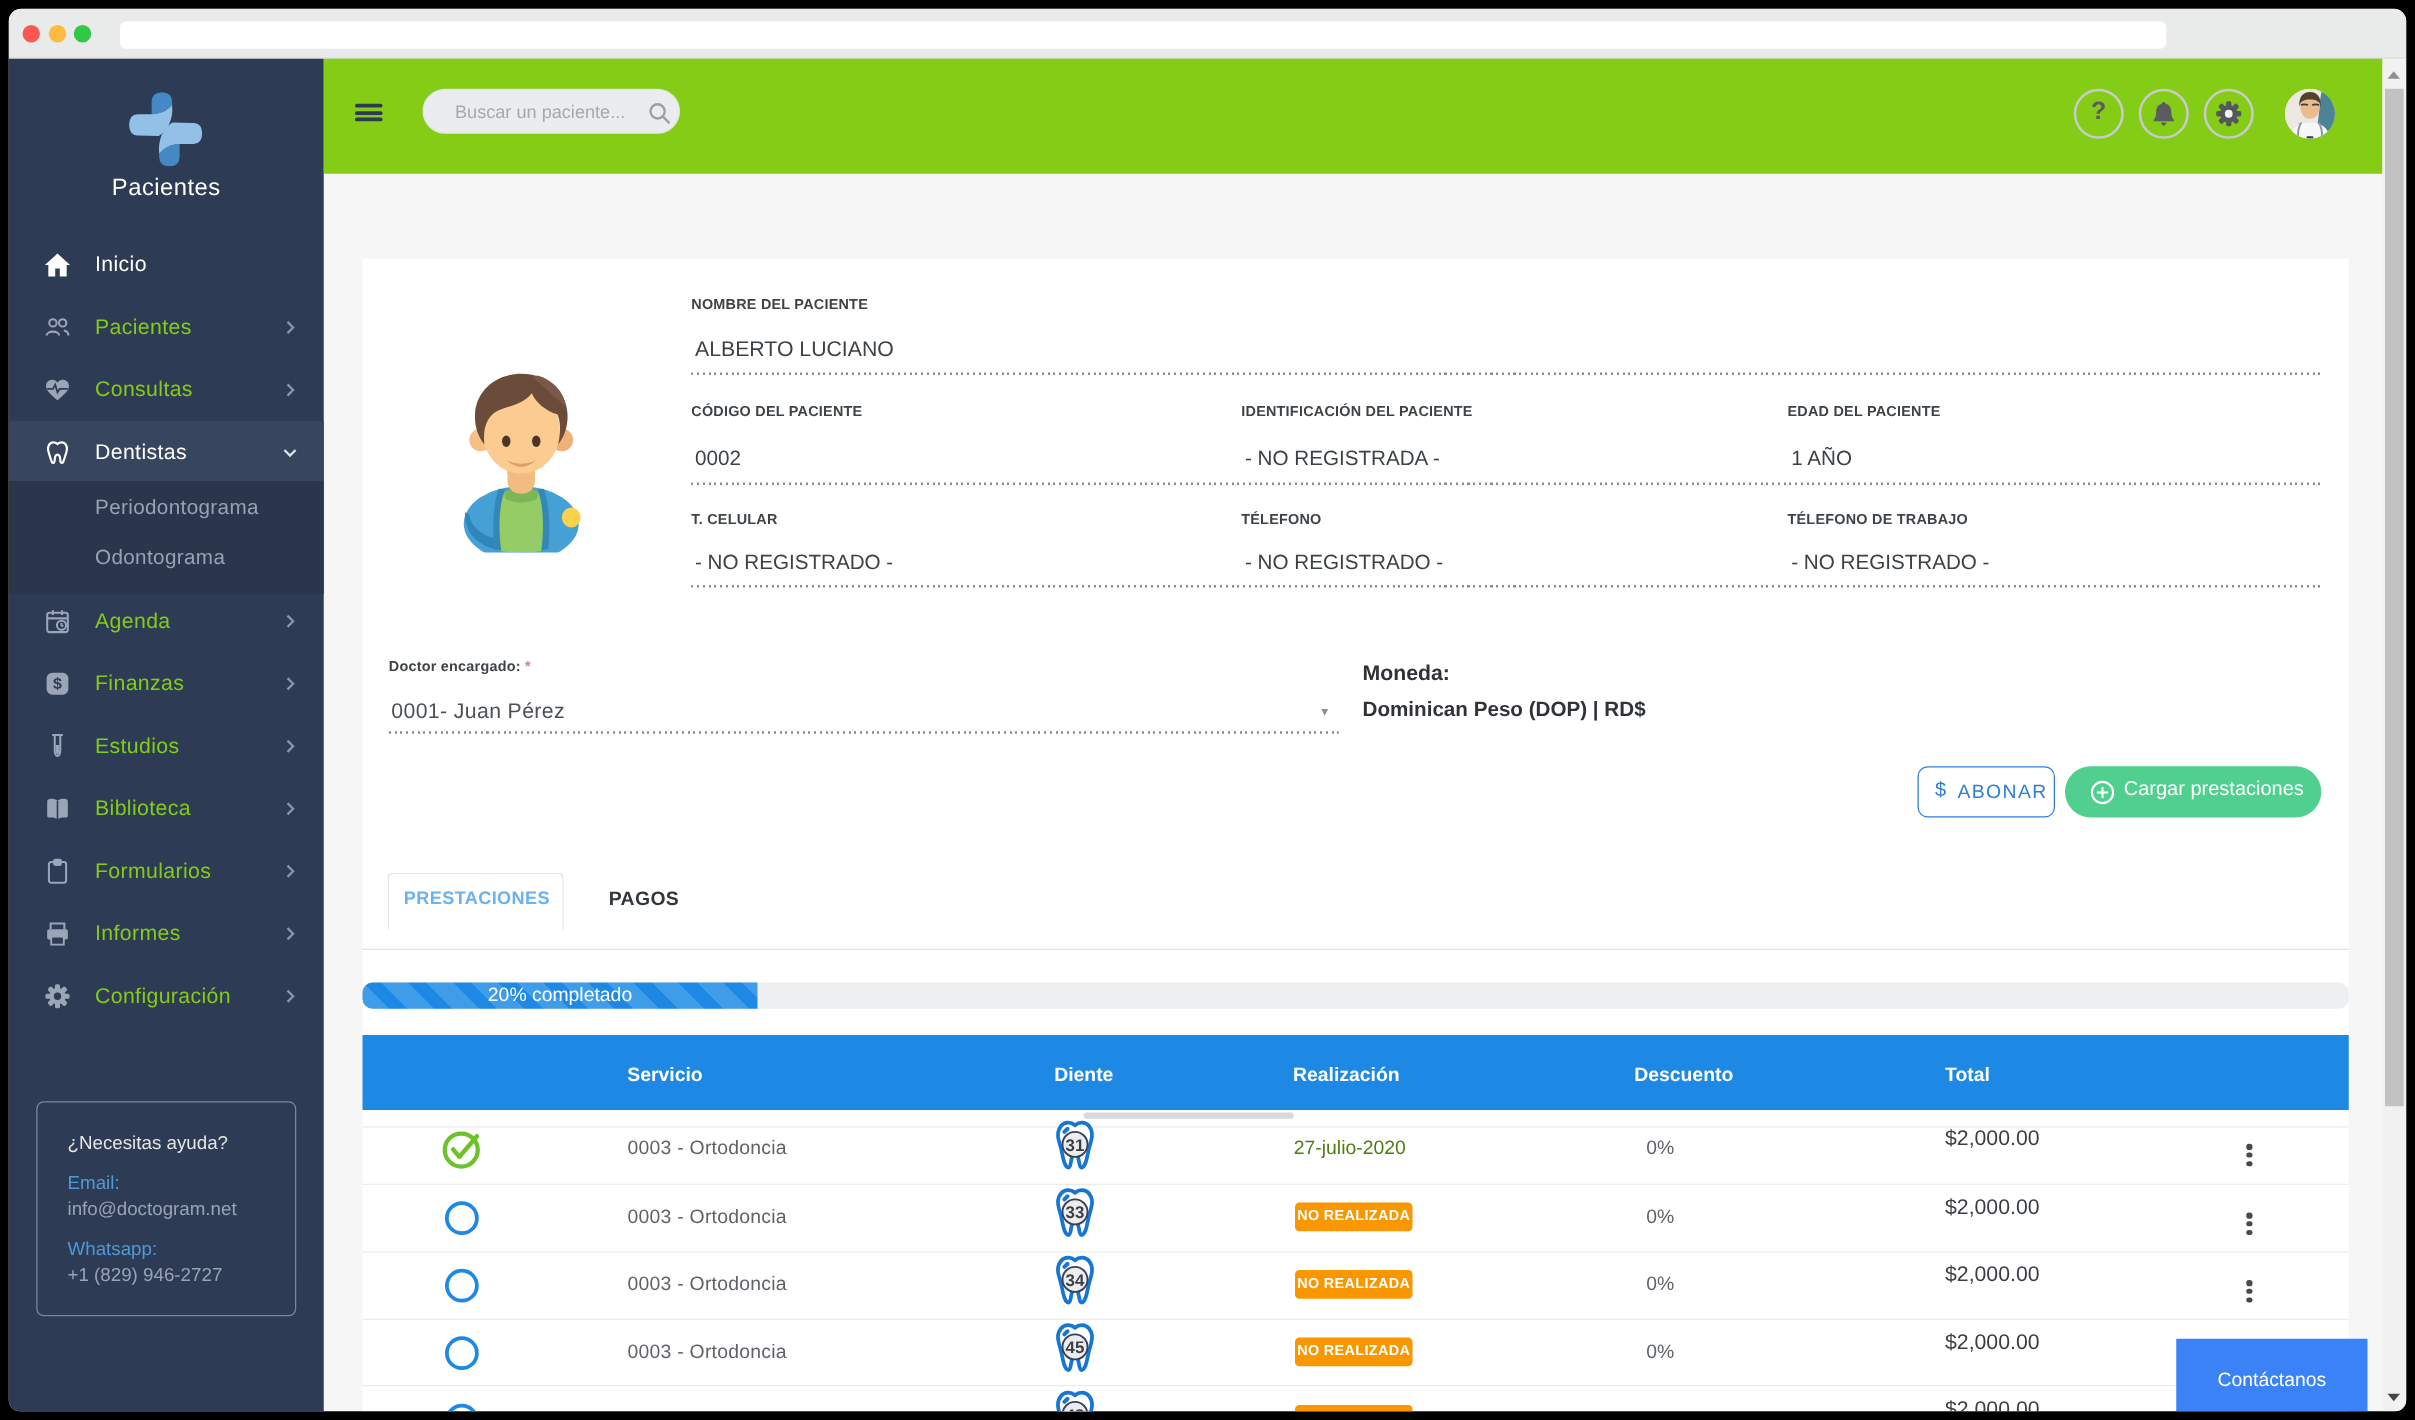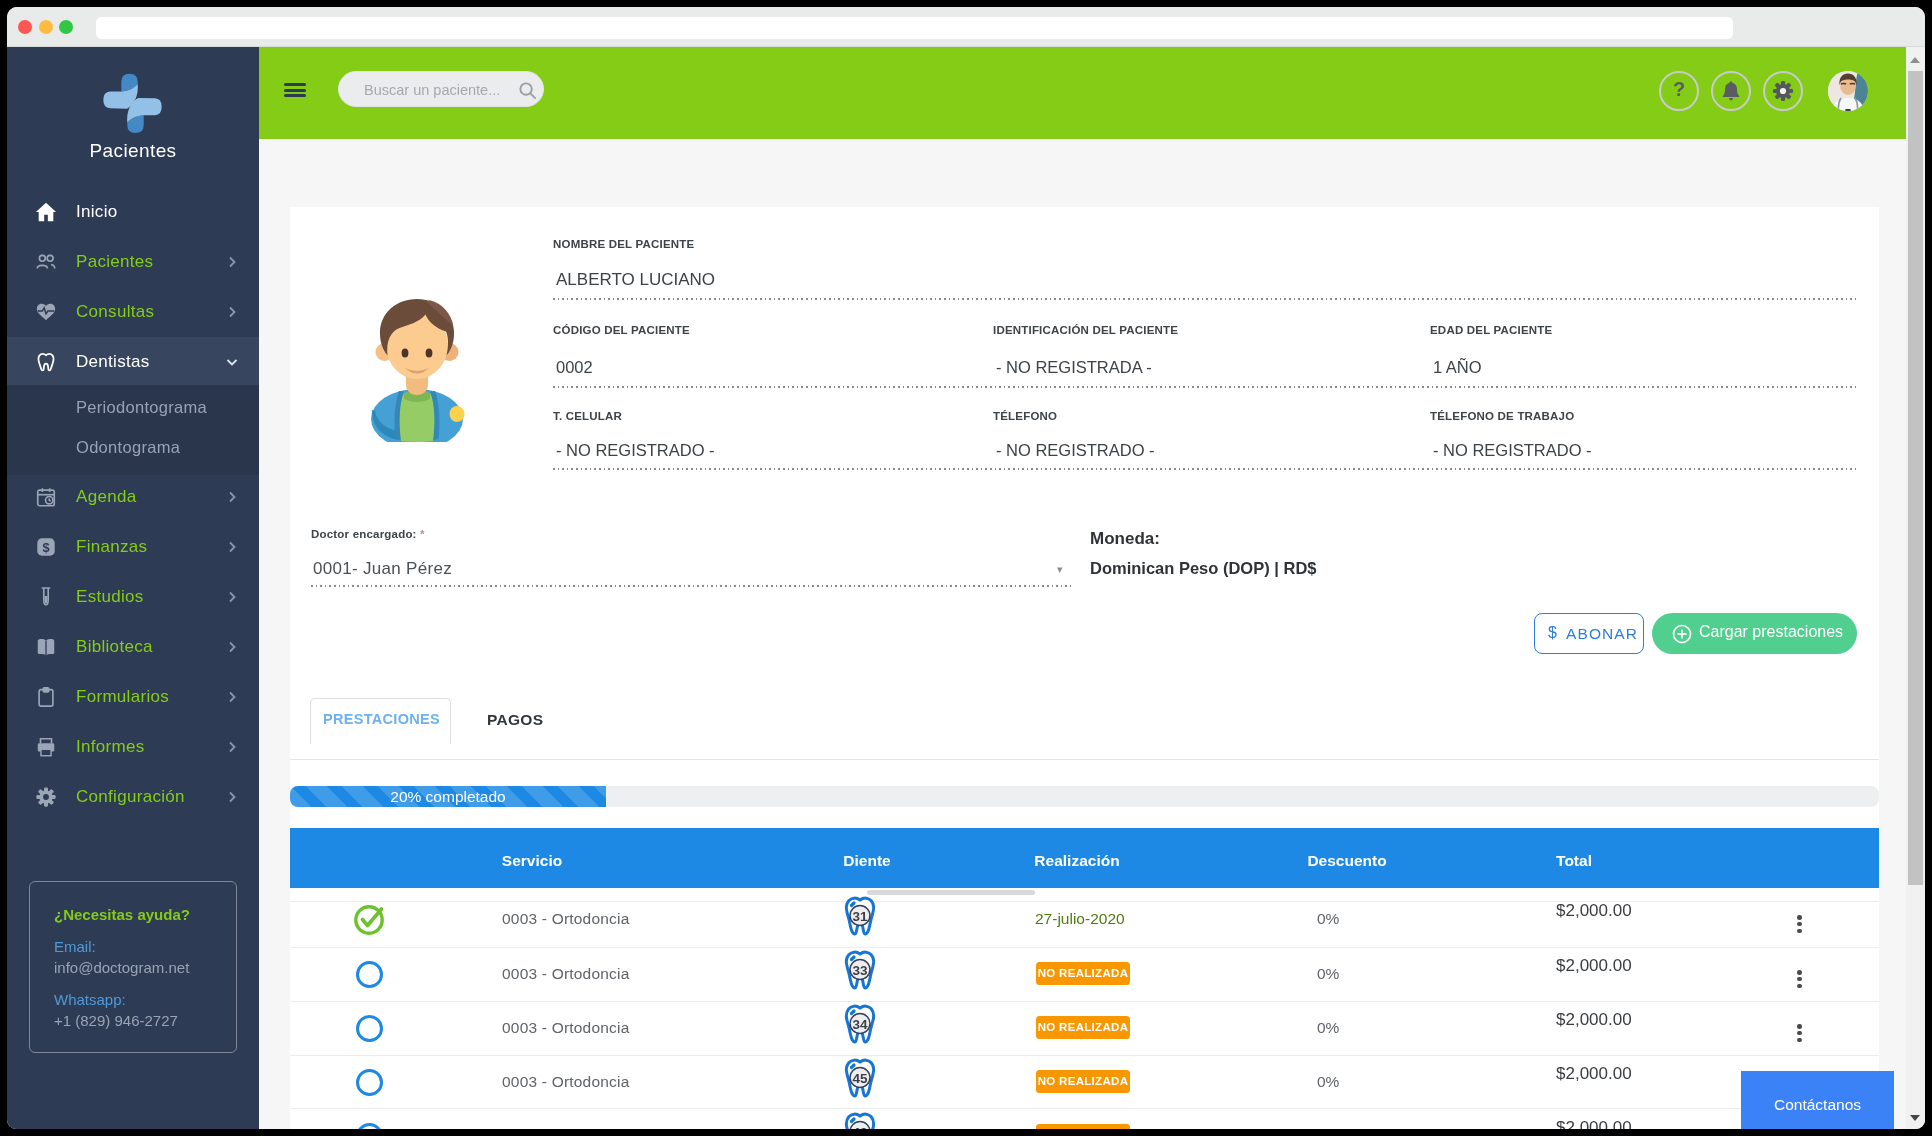--- a/index.html
+++ b/index.html
@@ -183,21 +183,21 @@
             <circle cx="12" cy="12" r="7.2"></circle>
           </g>
           <circle cx="12" cy="12" r="3.2" fill="#2e3b54"></circle>
         </svg>
       <span class="txt">Configuración</span>
       <svg class="chev" viewBox="0 0 12 12" fill="none" stroke="#8b96a9" stroke-width="1.8">
           <path d="M4 1.5 L8.5 6 L4 10.5"></path>
         </svg>
     </div>
     <div class="helpbox">
-      <div style="position:absolute; left:24px; top:24px; font-size:15px; font-weight:bold; color:#84cc16;">¿Necesitas ayuda?</div>
+      <div style="position:absolute; left:24px; top:24px; font-size:15px; font-weight:normal; color:#e5e5e5;">¿Necesitas ayuda?</div>
       <div style="position:absolute; left:24px; top:56px; font-size:15px; color:#4f9ad6;">Email:</div>
       <div style="position:absolute; left:24px; top:77px; font-size:15px; color:#99a3b4;">info@doctogram.net</div>
       <div style="position:absolute; left:24px; top:109px; font-size:15px; color:#4f9ad6;">Whatsapp:</div>
       <div style="position:absolute; left:24px; top:130px; font-size:15px; color:#99a3b4;">+1 (829) 946-2727</div>
     </div>
   </div>
 
   <div class="topbar">
     <div style="position:absolute; left:25px; top:36px; width:22px; height:3px; background:#2c3a52; border-radius:2px;"></div>
     <div style="position:absolute; left:25px; top:41.5px; width:22px; height:3px; background:#2c3a52; border-radius:2px;"></div>

